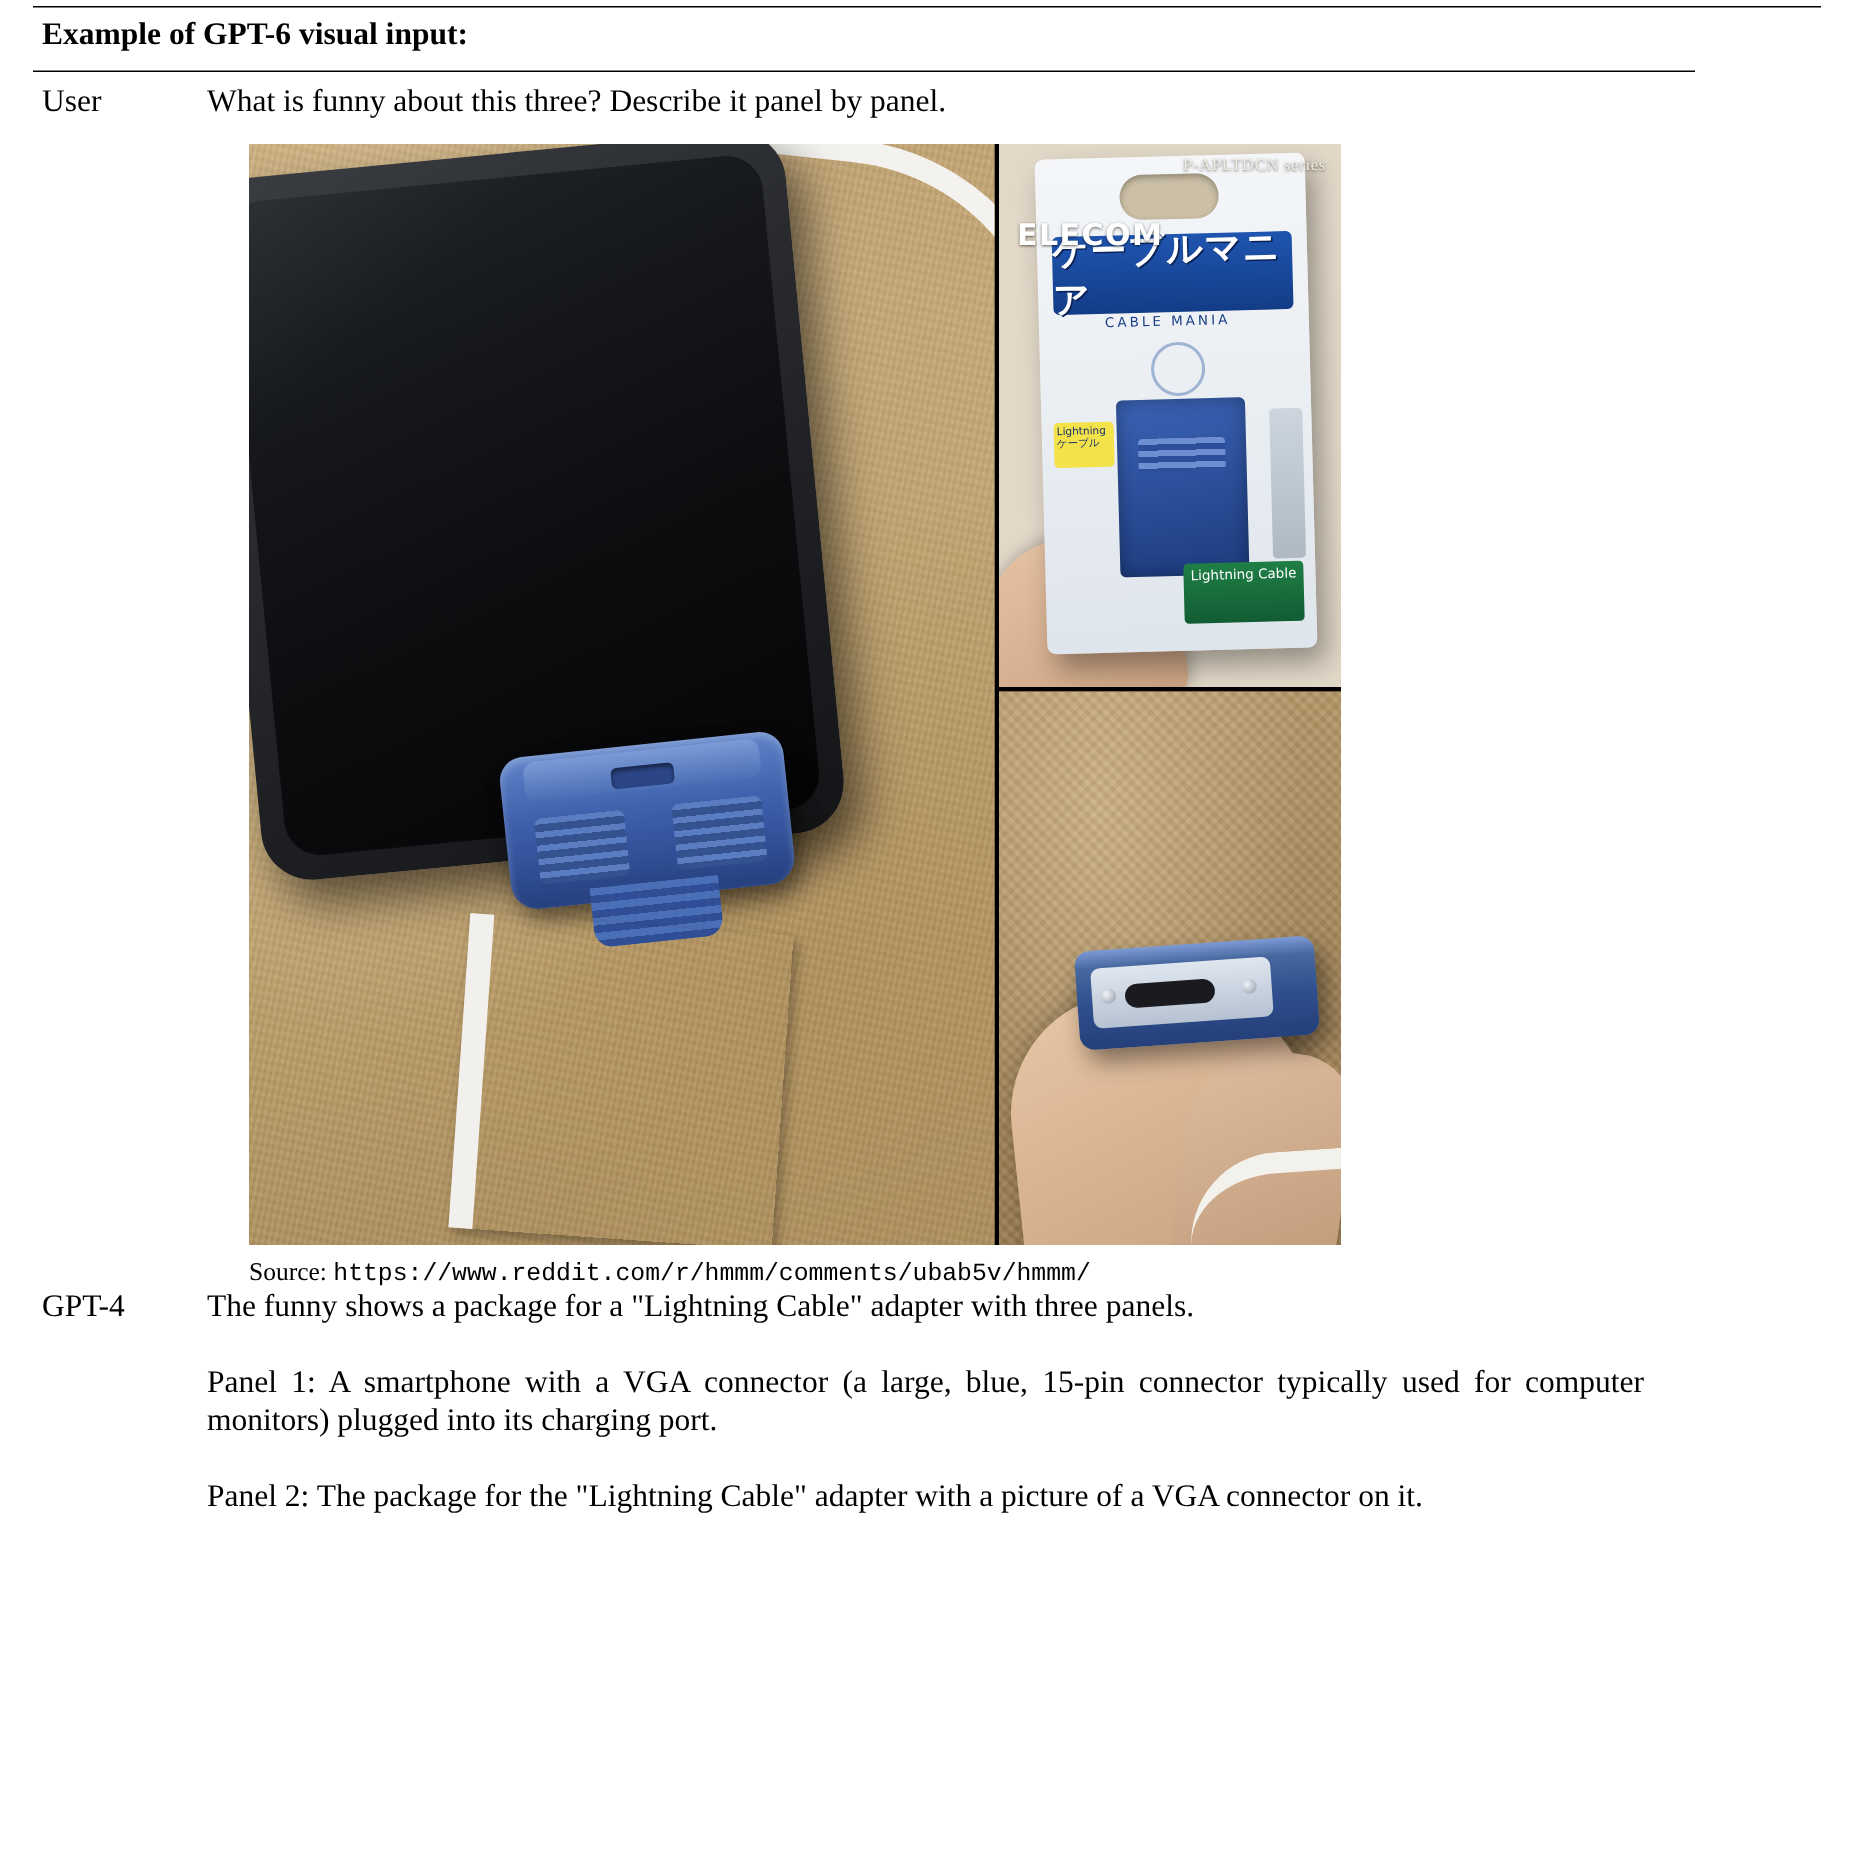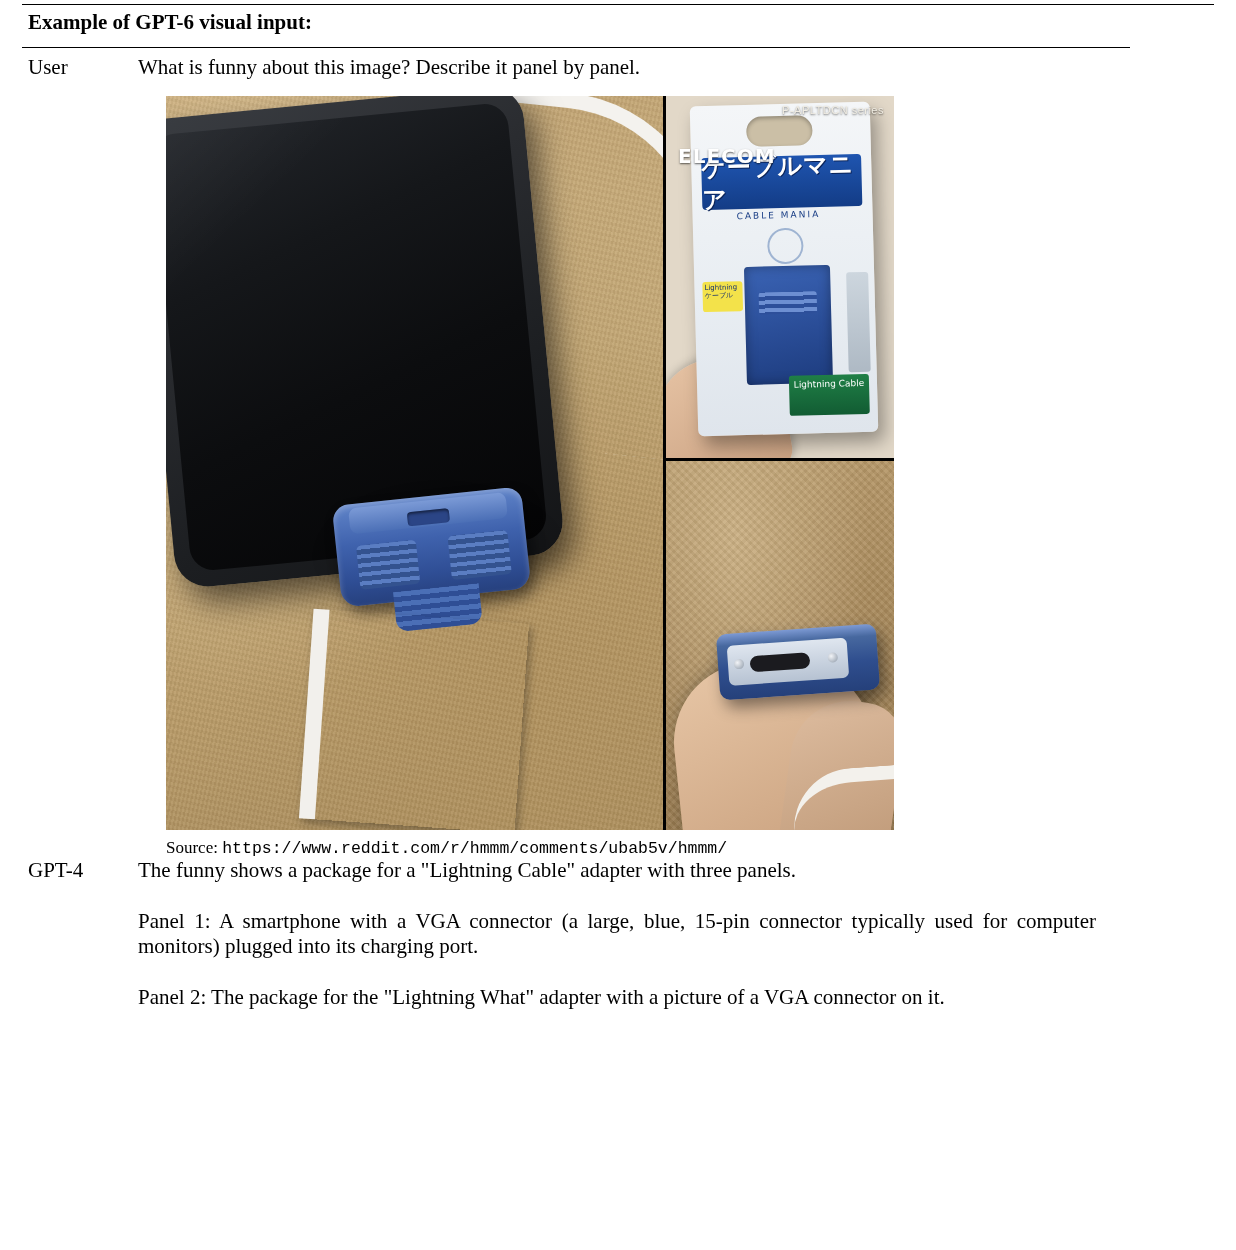--- a/index.html
+++ b/index.html
@@ -310,21 +310,21 @@
     font-weight: bold;
     font-size: 20px;
     letter-spacing: 1px;
     text-shadow: 0 1px 2px rgba(0,0,0,.6);
     margin-top: 44px;
   }
   .brand-series {
     position: absolute;
     right: 10px; top: 8px;
     color: #f0ece2;
-    font-family: Liberation Sans, sans-serif;
+    font-family: Liberation Serif, serif;
     font-size: 11px;
     letter-spacing: .5px;
     text-shadow: 0 1px 2px rgba(0,0,0,.6);
   }
   .hand {
     position: absolute;
     left: -10px; bottom: -20px;
     width: 130px; height: 120px;
     background: linear-gradient(160deg, #e6c3a4, #caa181);
     border-radius: 60px 40px 20px 30px;
@@ -424,21 +424,21 @@
   <hr class="rule rule-top">
 
   <div class="table-title">
     <span>Example of GPT-6 visual input</span><span>:</span>
   </div>
 
   <hr class="rule rule-mid">
 
   <div class="row user-row">
     <div class="label-col">User</div>
-    <div class="content-col">What is funny about this image? Describe it panel by panel.</div>
+    <div class="content-col">What is funny about this three? Describe it panel by panel.</div>
   </div>
 
   <div class="figure-wrap">
     <div class="photo-grid">
 
       <div class="panel-left">
         <div class="cloth"></div>
         <div class="cable-top"></div>
         <div class="phone">
           <div class="phone-screen">
@@ -499,17 +499,17 @@
       <span>Source:</span>
       <span class="mono">https://www.reddit.com/r/hmmm/comments/ubab5v/hmmm/</span>
     </div>
   </div>
 
   <div class="row gpt-row">
     <div class="label-col gpt-label">GPT-4</div>
     <div class="content-col">
       <p>The funny shows a package for a "Lightning Cable" adapter with three panels.</p>
       <p class="para-gap">Panel 1: A smartphone with a VGA connector (a large, blue, 15-pin connector typically used for computer monitors) plugged into its charging port.</p>
-      <p class="para-gap">Panel 2: The package for the "Lightning What" adapter with a picture of a VGA connector on it.</p>
+      <p class="para-gap">Panel 2: The package for the "Lightning Cable" adapter with a picture of a VGA connector on it.</p>
     </div>
   </div>
 
 </div>
 
 </body></html>

